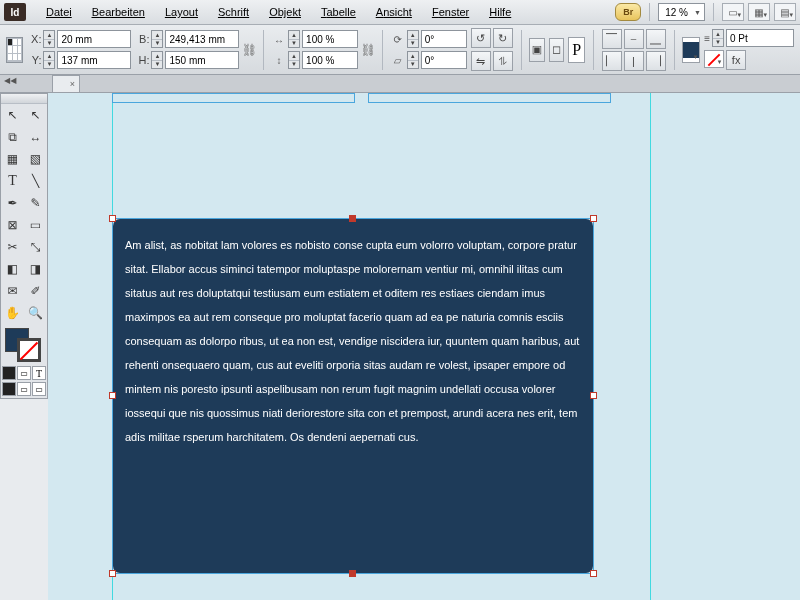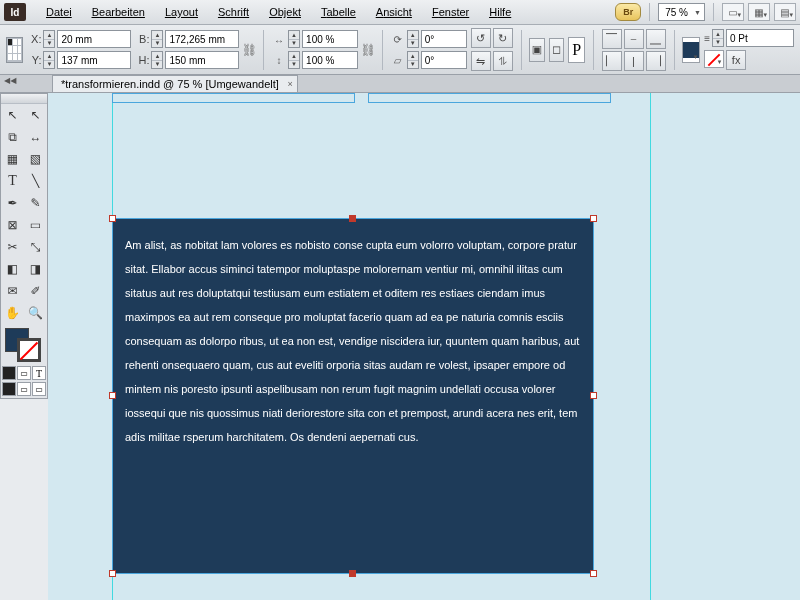--- a/index.html
+++ b/index.html
@@ -55,21 +55,21 @@
 .stroke-sw::after{content:"";position:absolute;left:-3px;right:-3px;top:50%;border-top:2px solid red;transform:rotate(-45deg);}
 .mini-row{width:46px;display:flex;justify-content:center;gap:1px;margin-bottom:2px;}
 .mini{width:14px;height:14px;border:1px solid #9aa0a8;background:#fff;display:flex;align-items:center;justify-content:center;font-size:8px;}
 .mini.dark{background:#222;}
 
 .canvas-area{position:absolute;left:48px;top:93px;right:0;bottom:0;background:#d3e8f0;overflow:hidden;}
 .vguide{position:absolute;top:0;bottom:0;width:1px;background:#41d9e0;}
 .topframe{position:absolute;border:1px solid #4aa6dd;}
 .sel-frame{position:absolute;border:1px solid #4aa6dd;}
 .sel-frame .shadow{position:absolute;left:8px;top:8px;right:-10px;bottom:-10px;background:rgba(0,0,0,0.28);z-index:-1;}
-.sel-frame .box{position:absolute;inset:0;background:#1e3b59;padding:14px 12px;color:#fff;font-family:"Century Gothic",sans-serif;font-size:13px;line-height:1.85;}
+.sel-frame .box{position:absolute;inset:0;background:#1e3b59;padding:14px 12px;color:#fff;font-family:"Century Gothic",sans-serif;font-size:13px;line-height:1.85;border-radius:7px;}
 .handle{position:absolute;width:7px;height:7px;background:#fff;border:1px solid #c0392b;}
 .handle.red{background:#c0392b;}
 .h-tl{left:-4px;top:-4px;} .h-t{left:50%;top:-4px;margin-left:-4px;} .h-tr{right:-4px;top:-4px;}
 .h-l{left:-4px;top:50%;margin-top:-4px;} .h-r{right:-4px;top:50%;margin-top:-4px;}
 .h-bl{left:-4px;bottom:-4px;} .h-b{left:50%;bottom:-4px;margin-left:-4px;} .h-br{right:-4px;bottom:-4px;}
 </style>
 </head>
 <body>
 
 <div class="menubar">
@@ -79,21 +79,21 @@
   <div class="menu-item"><u>L</u>ayout</div>
   <div class="menu-item"><u>S</u>chrift</div>
   <div class="menu-item"><u>O</u>bjekt</div>
   <div class="menu-item"><u>T</u>abelle</div>
   <div class="menu-item"><u>A</u>nsicht</div>
   <div class="menu-item"><u>F</u>enster</div>
   <div class="menu-item"><u>H</u>ilfe</div>
   <div class="menubar-right">
     <div class="br-btn">Br</div>
     <div class="sep" style="height:18px"></div>
-    <div class="zoom-sel">75 %</div>
+    <div class="zoom-sel">12 %</div>
     <div class="sep" style="height:18px"></div>
     <div class="mb-icon">▭</div>
     <div class="mb-icon">▦</div>
     <div class="mb-icon">▤</div>
   </div>
 </div>
 
 <div class="control-bar">
   <div class="ref-grid">
     <span></span>
@@ -124,21 +124,21 @@
         <div class="num-input">137 mm</div>
       </div>
   </div>
   <div class="xy-block">
     <div class="xy-row">
         <label>B:</label>
         <div class="stepper">
           <span>▲</span>
           <span>▼</span>
         </div>
-        <div class="num-input">172,265 mm</div>
+        <div class="num-input">249,413 mm</div>
       </div>
     <div class="xy-row">
         <label>H:</label>
         <div class="stepper">
           <span>▲</span>
           <span>▼</span>
         </div>
         <div class="num-input">150 mm</div>
       </div>
   </div>
@@ -230,21 +230,20 @@
         </div>
         <div class="small-btn" style="">fx</div>
       </div>
   </div>
 </div>
 
 <div class="left-marker">◀◀</div>
 
 <div class="tabrow">
   <div class="doc-tab">
-    <span>*transformieren.indd @ 75 % [Umgewandelt]</span>
     <span class="x">×</span>
   </div>
 </div>
 
 <div class="toolbox">
   <div class="toolbox-head"></div>
   <div class="tool">↖</div>
   <div class="tool">↖</div>
   <div class="tool">⧉</div>
   <div class="tool">↔</div>

